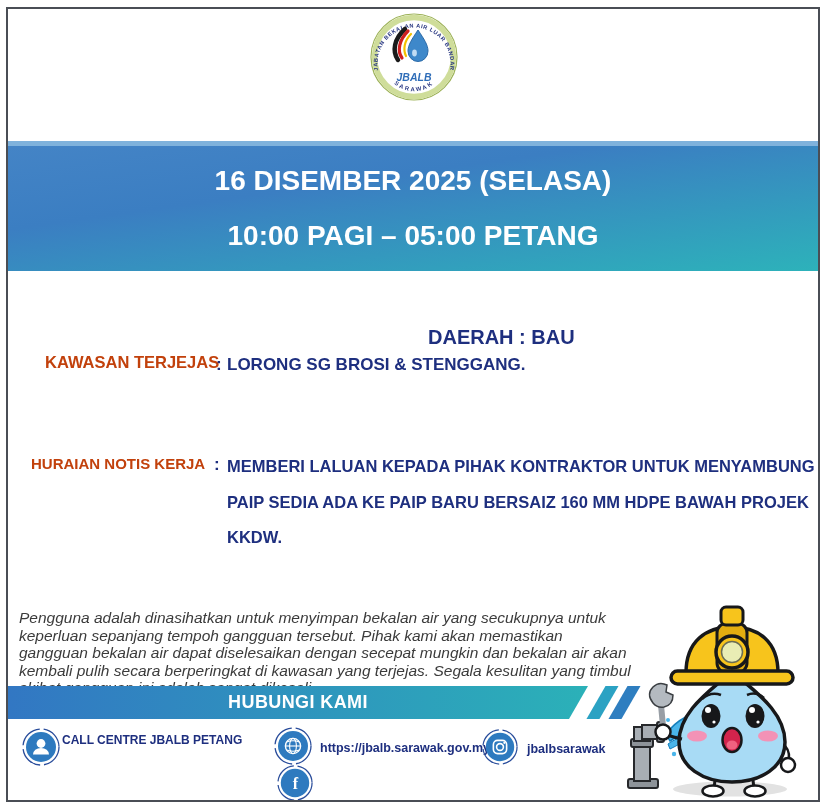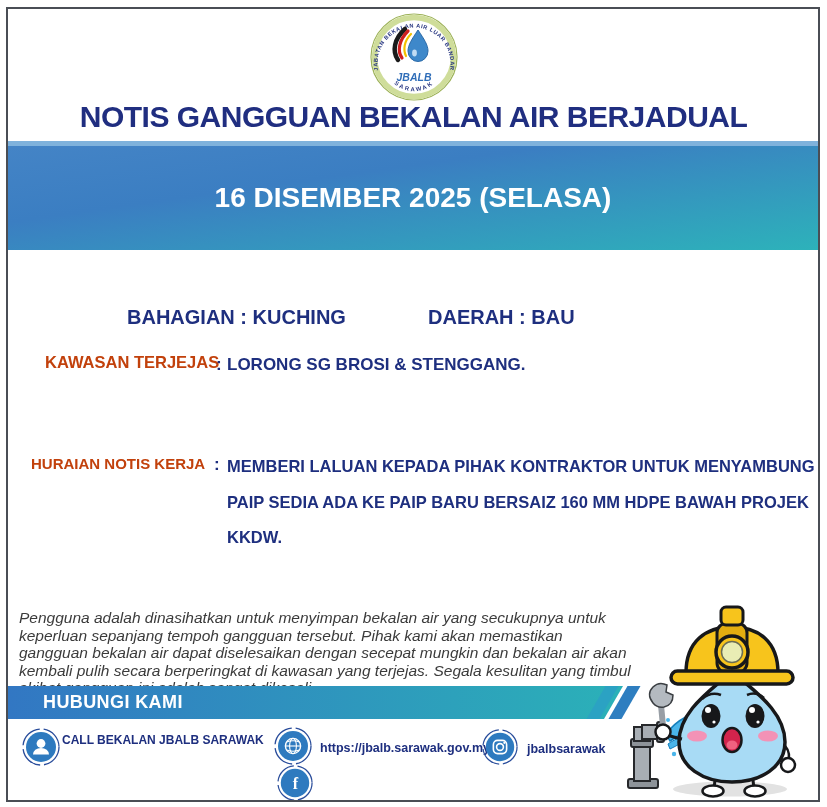--- a/index.html
+++ b/index.html
@@ -7,46 +7,46 @@
          font-family:"Liberation Sans",sans-serif;}
   #frame{position:absolute;left:6px;top:7px;right:7px;bottom:5px;border:2px solid #4a4e55;pointer-events:none;}
 
   #logo{position:absolute;left:366px;top:11px;width:96px;height:92px;}
 
   #title{position:absolute;left:0;right:0;top:100px;text-align:center;
          font-size:30px;font-weight:bold;color:#202e80;letter-spacing:-0.5px;white-space:nowrap;}
 
   #rule{position:absolute;left:8px;right:9px;top:141px;height:5px;background:#7fb2dc;}
 
-  #banner{position:absolute;left:8px;right:9px;top:146px;height:104px;
+  #banner{position:absolute;left:8px;right:9px;top:146px;height:125px;
           background:linear-gradient(172deg,#4484c6 0%,#3b7ec2 35%,#2db2ba 100%);
           display:flex;flex-direction:column;align-items:center;justify-content:center;gap:23px;}
   .banner-line{color:#fff;font-weight:bold;font-size:28px;letter-spacing:0px;white-space:nowrap;}
 
   .region{position:absolute;top:306px;font-size:20px;font-weight:bold;color:#1e2f7f;white-space:nowrap;}
   #bahagian{left:127px;}
-  #daerah{left:428px;}
+  #daerah{left:428px;margin-top:20px;}
 
   .field-label{position:absolute;font-weight:bold;color:#c2410c;white-space:nowrap;}
   #kawasan-label{left:45px;top:353px;font-size:16.5px;}
   #kawasan-colon{left:216px;top:355px;font-size:17px;}
   #kawasan-value{left:227px;top:355px;font-size:17px;}
   #huraian-label{left:31px;top:455px;font-size:15px;}
   #huraian-colon{left:214px;top:455px;font-size:17px;}
   #huraian-lines{position:absolute;left:227px;top:449px;width:575px;}
   .huraian-line{font-size:16.5px;font-weight:bold;color:#1e2f7f;line-height:35.5px;white-space:nowrap;}
   #kawasan-value,#kawasan-colon,#huraian-colon{font-weight:bold;color:#1e2f7f;position:absolute;white-space:nowrap;}
 
   #disclaimer{position:absolute;left:19px;top:609px;width:614px;
               font-size:15.5px;font-style:italic;color:#3b3b3b;line-height:17.6px;}
 
   #hubungi{position:absolute;left:8px;top:686px;width:580px;height:33px;
            background:linear-gradient(90deg,#3277c3 0%,#2bb1b8 100%);
            clip-path:polygon(0 0,100% 0,calc(100% - 19px) 100%,0 100%);
-           display:flex;align-items:center;padding-left:35px;}
+           display:flex;align-items:center;justify-content:center;}
   #hubungi-text{color:#fff;font-weight:bold;font-size:18px;letter-spacing:0.4px;}
   .stripe{position:absolute;top:686px;width:13px;height:33px;transform:skewX(-30deg);}
   #stripe1{left:596px;background:#2ba2c3;}
   #stripe2{left:618px;background:#2e7ec0;}
 
   .contact-text{position:absolute;font-weight:bold;color:#1e2f7f;font-size:12px;white-space:nowrap;}
   #cc-text{left:62px;top:732px;line-height:16px;}
   #web-text{left:320px;top:741px;font-size:12.5px;}
   #ig-text{left:527px;top:742px;font-size:12.5px;}
   #fb-text{left:321px;top:824px;font-size:16px;}
@@ -81,29 +81,28 @@
       <path d="M42,20 C33,29 31,40 36,47" stroke="#cf1f1f" stroke-width="3.2"></path>
       <path d="M45,23 C38,30 37,39 40,45" stroke="#f2c100" stroke-width="2.2"></path>
     </g>
     <g>
       <path d="M52,19 C46,28 42,34 42,40 a10,10.5 0 0 0 20,0 C62,34 58,28 52,19 Z" fill="#3e88ca" stroke="#2b6aa8" stroke-width="1"></path>
       <ellipse cx="48.5" cy="42" rx="2.4" ry="3.4" fill="#cfe6f7" opacity="0.9"></ellipse>
     </g>
     <text x="48" y="70" text-anchor="middle" font-size="10.5" font-weight="bold" font-style="italic" fill="#2f6db8">JBALB</text>
   </svg>
 
-  <div id="title">NOTIS GANGGUAN BEKALAN AIR BERJADUAL</div>
 
   <div id="rule"></div>
 
   <div id="banner">
     <div class="banner-line">16 DISEMBER 2025 (SELASA)</div>
+    <div class="banner-line">10:00 PAGI – 05:00 PETANG</div>
   </div>
 
-  <div id="bahagian" class="region">BAHAGIAN : KUCHING</div>
   <div id="daerah" class="region">DAERAH : BAU</div>
 
   <div id="kawasan-label" class="field-label">KAWASAN TERJEJAS</div>
   <div id="kawasan-colon">:</div>
   <div id="kawasan-value">LORONG SG BROSI &amp; STENGGANG.</div>
 
   <div id="huraian-label" class="field-label">HURAIAN NOTIS KERJA</div>
   <div id="huraian-colon">:</div>
   <div id="huraian-lines">
       <div class="huraian-line">MEMBERI LALUAN KEPADA PIHAK KONTRAKTOR UNTUK MENYAMBUNG</div>
@@ -119,21 +118,21 @@
   <div id="stripe1" class="stripe"></div>
   <div id="stripe2" class="stripe"></div>
 
   <svg id="cc-icon" class="cicon" width="38" height="38" viewBox="0 0 38 38">
     <circle cx="19" cy="19" r="18" fill="none" stroke="#2a4d9b" stroke-width="1.3" stroke-dasharray="25 4"></circle>
     <circle cx="19" cy="19" r="15" fill="#2e7abf"></circle>
     <circle cx="19" cy="15.5" r="4.4" fill="#fff"></circle>
     <path d="M11,26.5 a8,6.6 0 0 1 16,0 z" fill="#fff"></path>
   </svg>
   <div id="cc-text" class="contact-text">
-    <div>CALL BEKALAN JBALB SARAWAK</div>
+    <div>CALL CENTRE JBALB PETANG</div>
   </div>
 
   <svg id="web-icon" class="cicon" width="38" height="38" viewBox="0 0 38 38">
     <circle cx="19" cy="19" r="18" fill="none" stroke="#2a4d9b" stroke-width="1.3" stroke-dasharray="25 4"></circle>
     <circle cx="19" cy="19" r="15" fill="#2e7abf"></circle>
     <g fill="none" stroke="#fff" stroke-width="1.4">
       <circle cx="19" cy="19" r="7.6"></circle>
       <ellipse cx="19" cy="19" rx="3.4" ry="7.6" stroke-width="1.1"></ellipse>
       <path d="M11.4,19 H26.6" stroke-width="1.1"></path>
       <path d="M12.6,15 Q19,12.6 25.4,15" stroke-width="1.1"></path>

